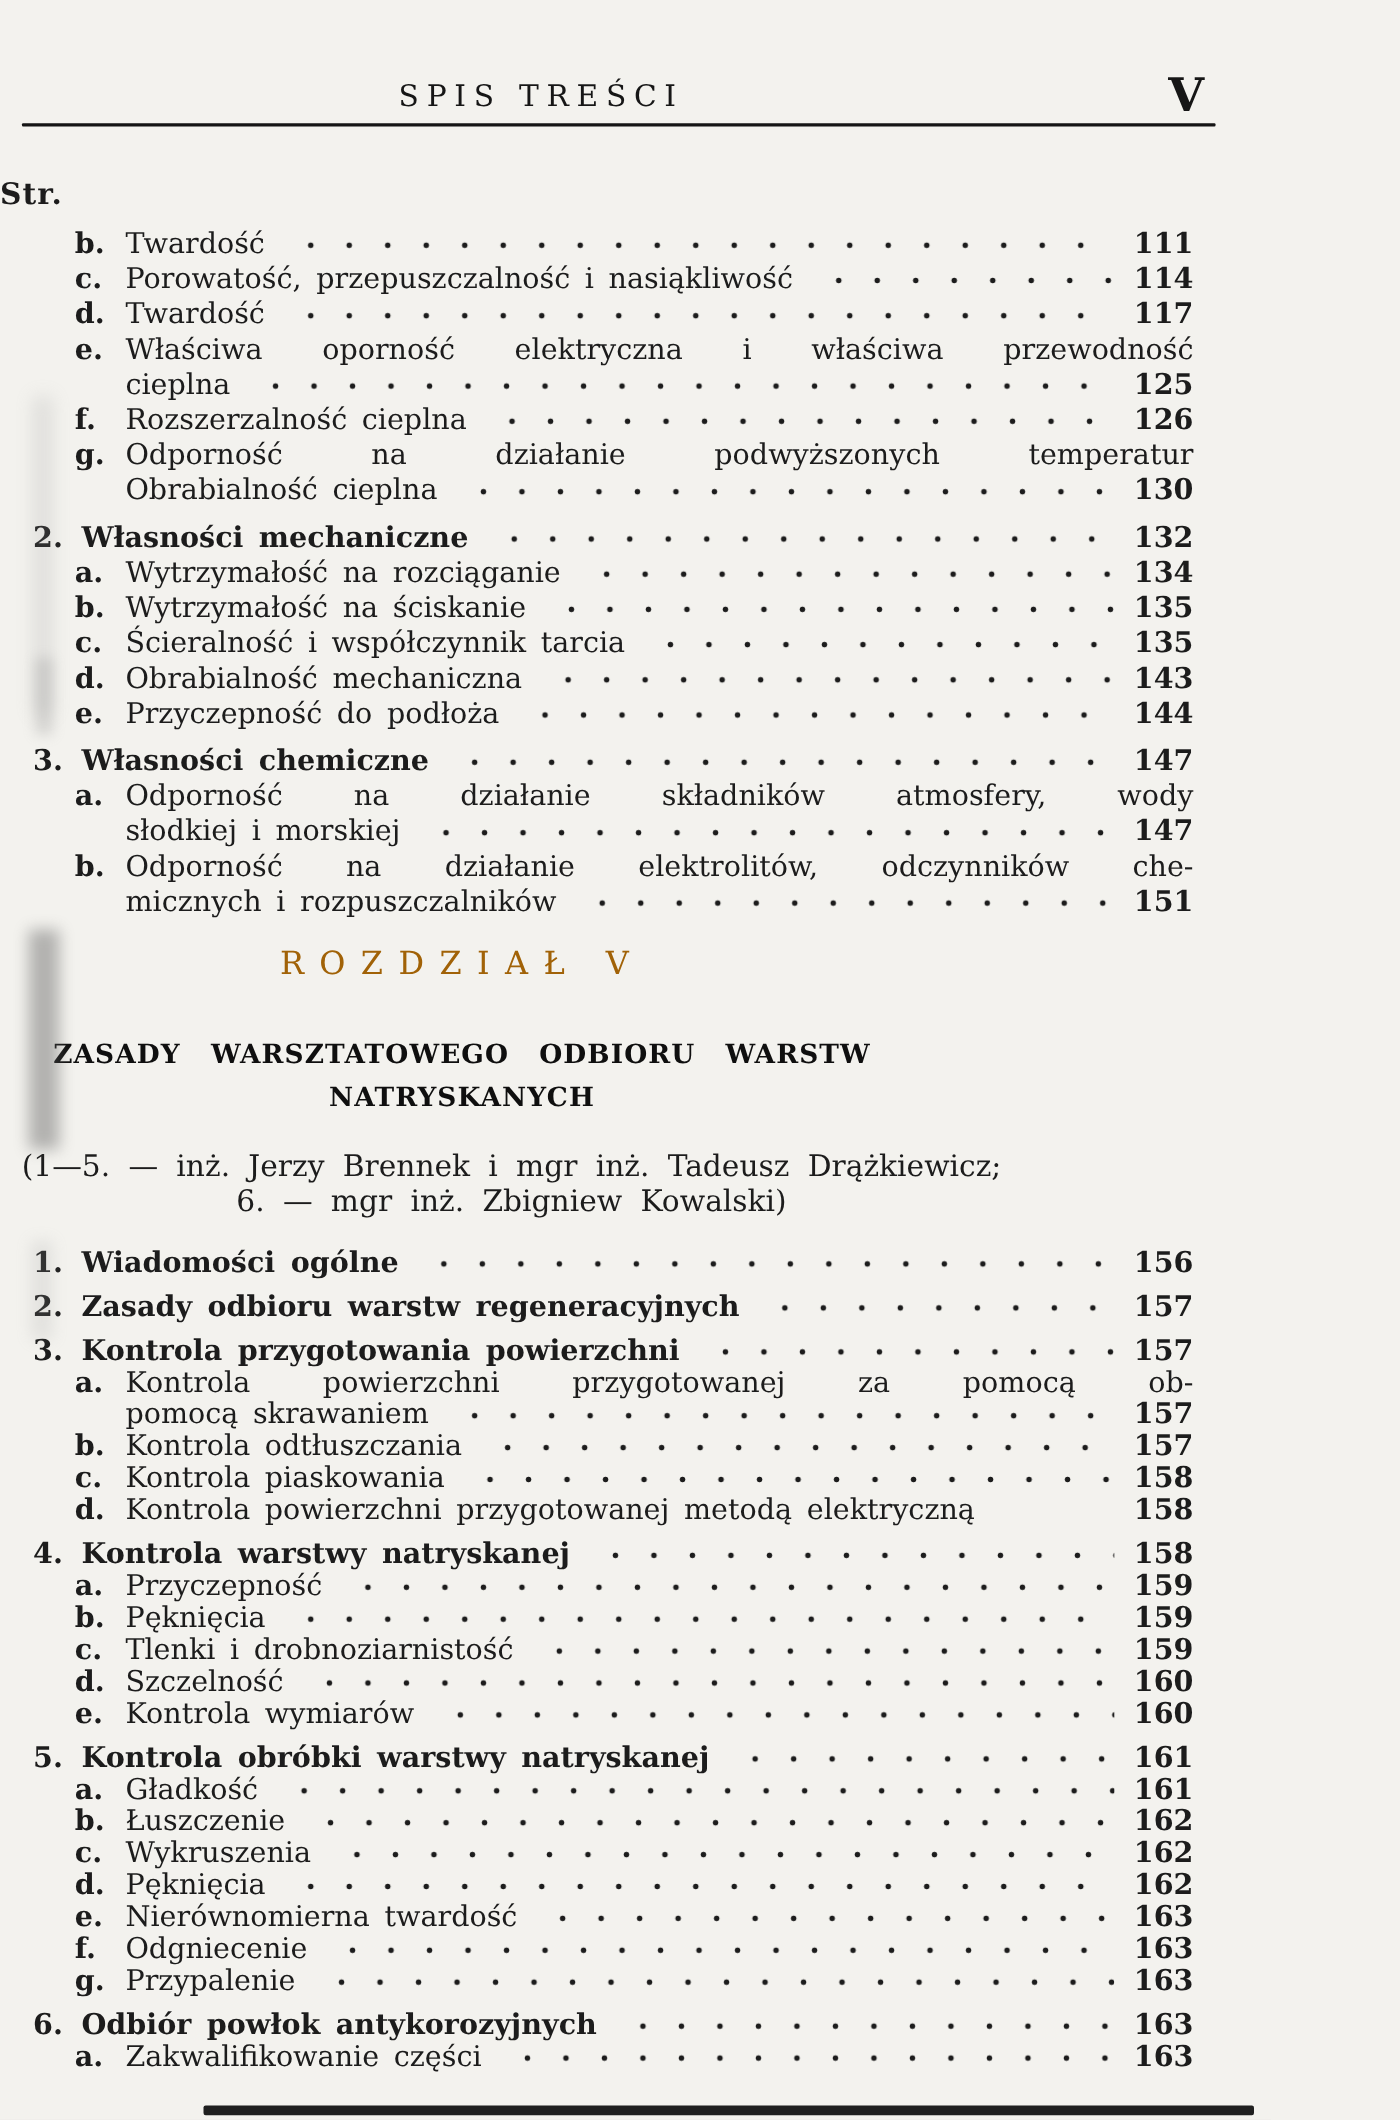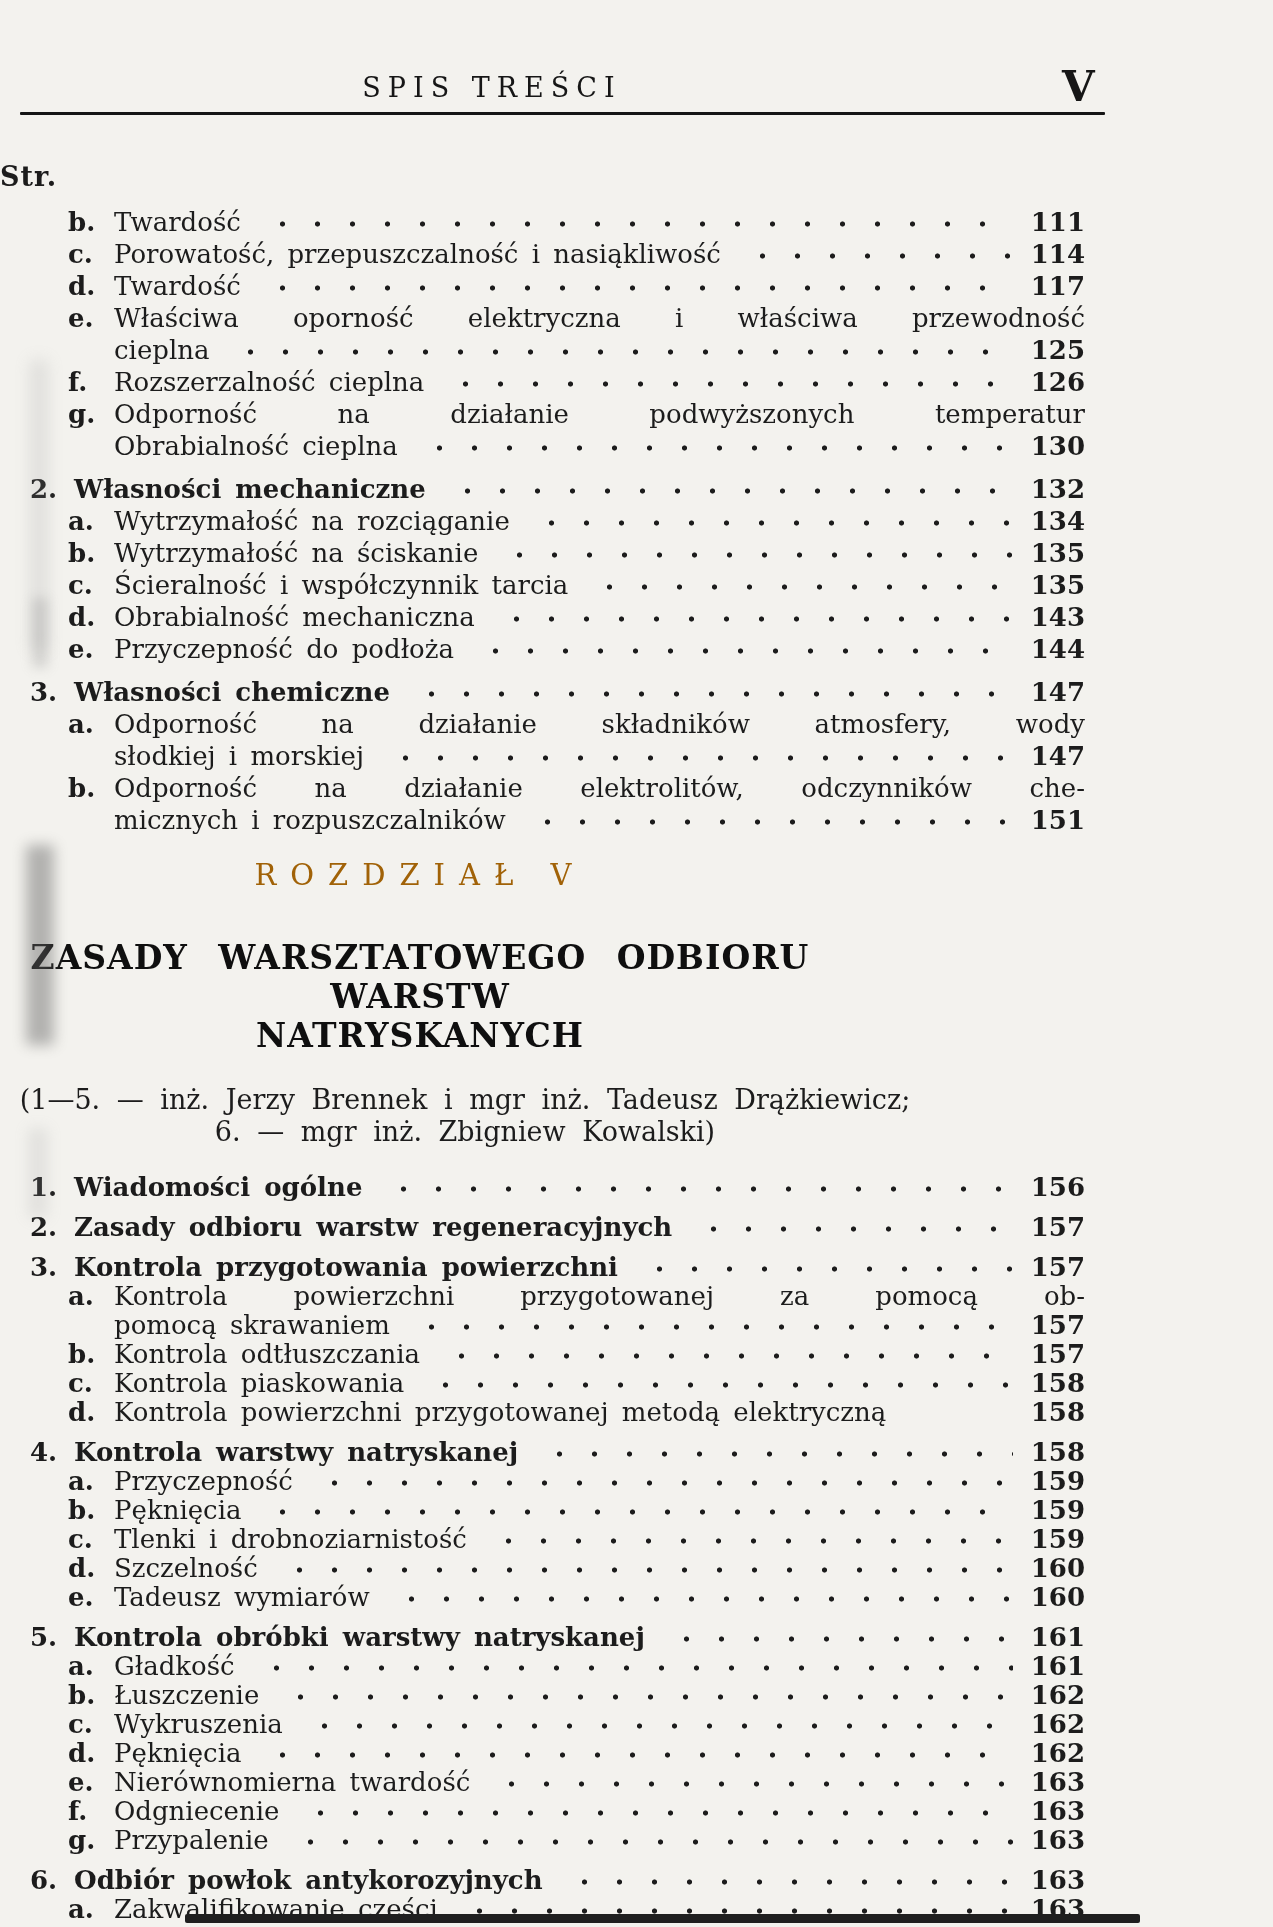--- a/index.html
+++ b/index.html
@@ -28,21 +28,21 @@
   .lbl{flex:0 0 46px;font-weight:bold;}
   .section .lbl{flex:0 0 44px;}
   .txt{flex:0 0 auto;white-space:nowrap;}
   .txt.just{flex:1 1 auto;text-align:justify;text-align-last:justify;white-space:normal;}
   .leader{flex:1 1 auto;height:15px;margin:0 10px 0 16px;background-image:radial-gradient(circle,#1c1c1c 2.2px,rgba(0,0,0,0) 2.9px);background-size:35px 10px;background-repeat:repeat-x;background-position:8px calc(100% - 2px);}
   .leader.noleader{background:none;}
   .pg{flex:0 0 62px;text-align:right;font-weight:bold;font-variant-numeric:lining-nums;}
 
   
   .kicker{margin-top:22px;width:840px;text-align:center;font-size:29px;letter-spacing:14px;color:#a16207;}
-  .chap-title{margin-top:46px;width:840px;text-align:center;font-size:33px;font-weight:bold;letter-spacing:1px;word-spacing:18px;line-height:39px;color:#0f0f0f;}
+  .chap-title{margin-top:46px;width:840px;text-align:center;font-size:24px;font-weight:bold;letter-spacing:1px;word-spacing:18px;line-height:39px;color:#0f0f0f;}
   .chap-title .tline2{word-spacing:4px;}
   .authors{margin-top:29px;width:930px;text-align:center;font-size:27px;line-height:32px;word-spacing:8px;}
   .toc-bottom{margin-top:25px;}
 
   
   .smudge{position:absolute;pointer-events:none;}
   .sm1{left:26px;top:845px;width:28px;height:200px;background:#636363;opacity:.45;filter:blur(7px);}
   .sm2{left:30px;top:360px;width:18px;height:290px;background:#9a9a9a;opacity:.22;filter:blur(8px);}
   .sm3{left:32px;top:598px;width:16px;height:70px;background:#8a8a8a;opacity:.28;filter:blur(6px);}
   .sm4{left:28px;top:1128px;width:20px;height:90px;background:#a0a0a0;opacity:.2;filter:blur(7px);}
@@ -310,21 +310,21 @@
           <div class="line">
             <span class="lbl">d.</span>
             <span class="txt">Szczelność</span>
             <span class="leader"></span>
             <span class="pg">160</span>
           </div>
         </div>
         <div class="entry sub">
           <div class="line">
             <span class="lbl">e.</span>
-            <span class="txt">Tadeusz wymiarów</span>
+            <span class="txt">Kontrola wymiarów</span>
             <span class="leader"></span>
             <span class="pg">160</span>
           </div>
         </div>
         <div class="entry section gap">
           <div class="line">
             <span class="lbl">5.</span>
             <span class="txt">Kontrola obróbki warstwy natryskanej</span>
             <span class="leader"></span>
             <span class="pg">161</span>

